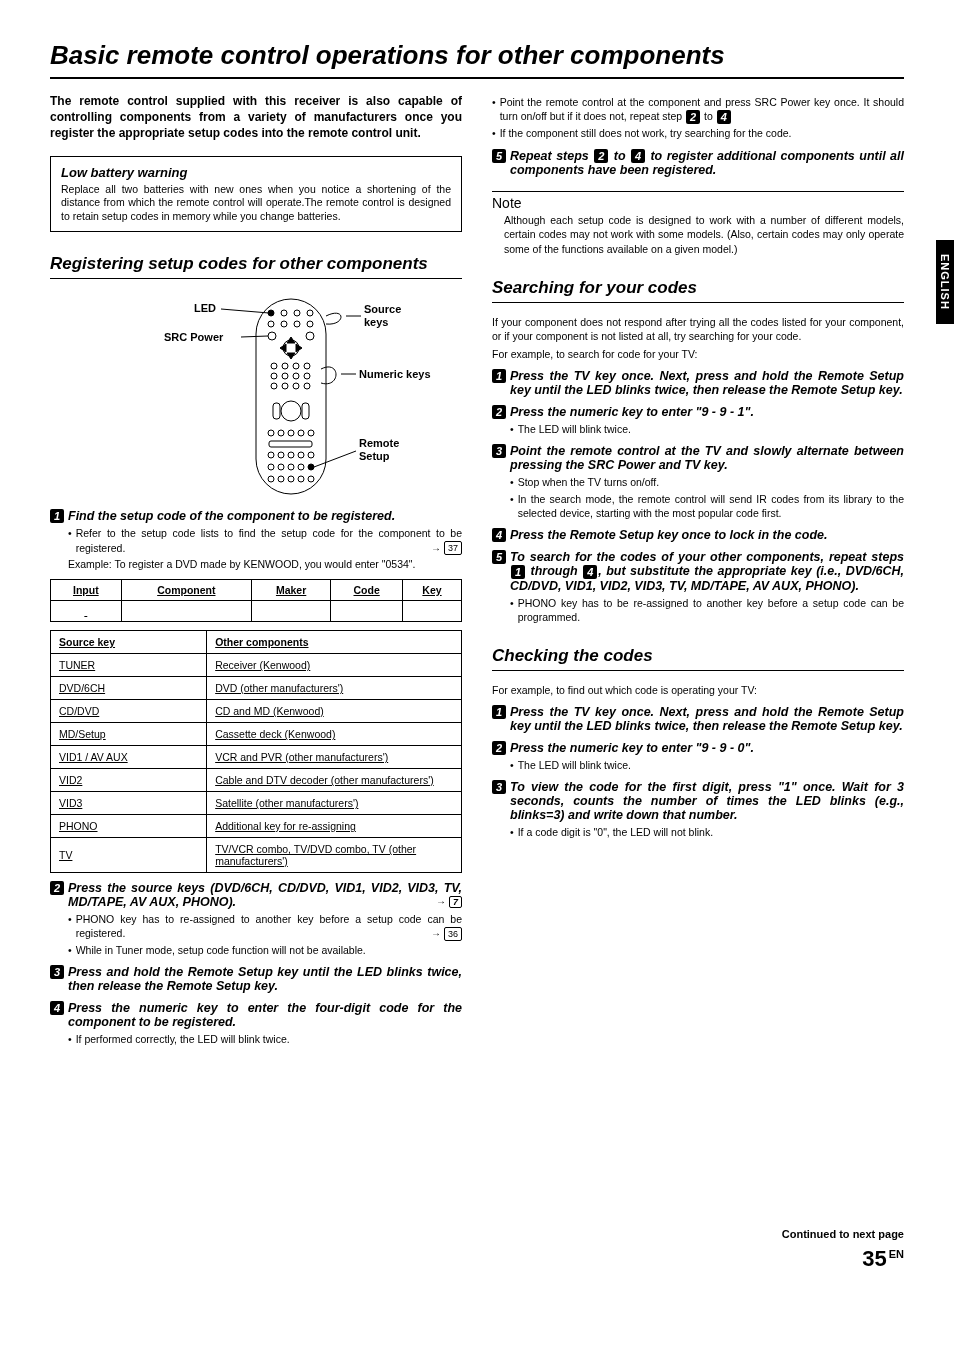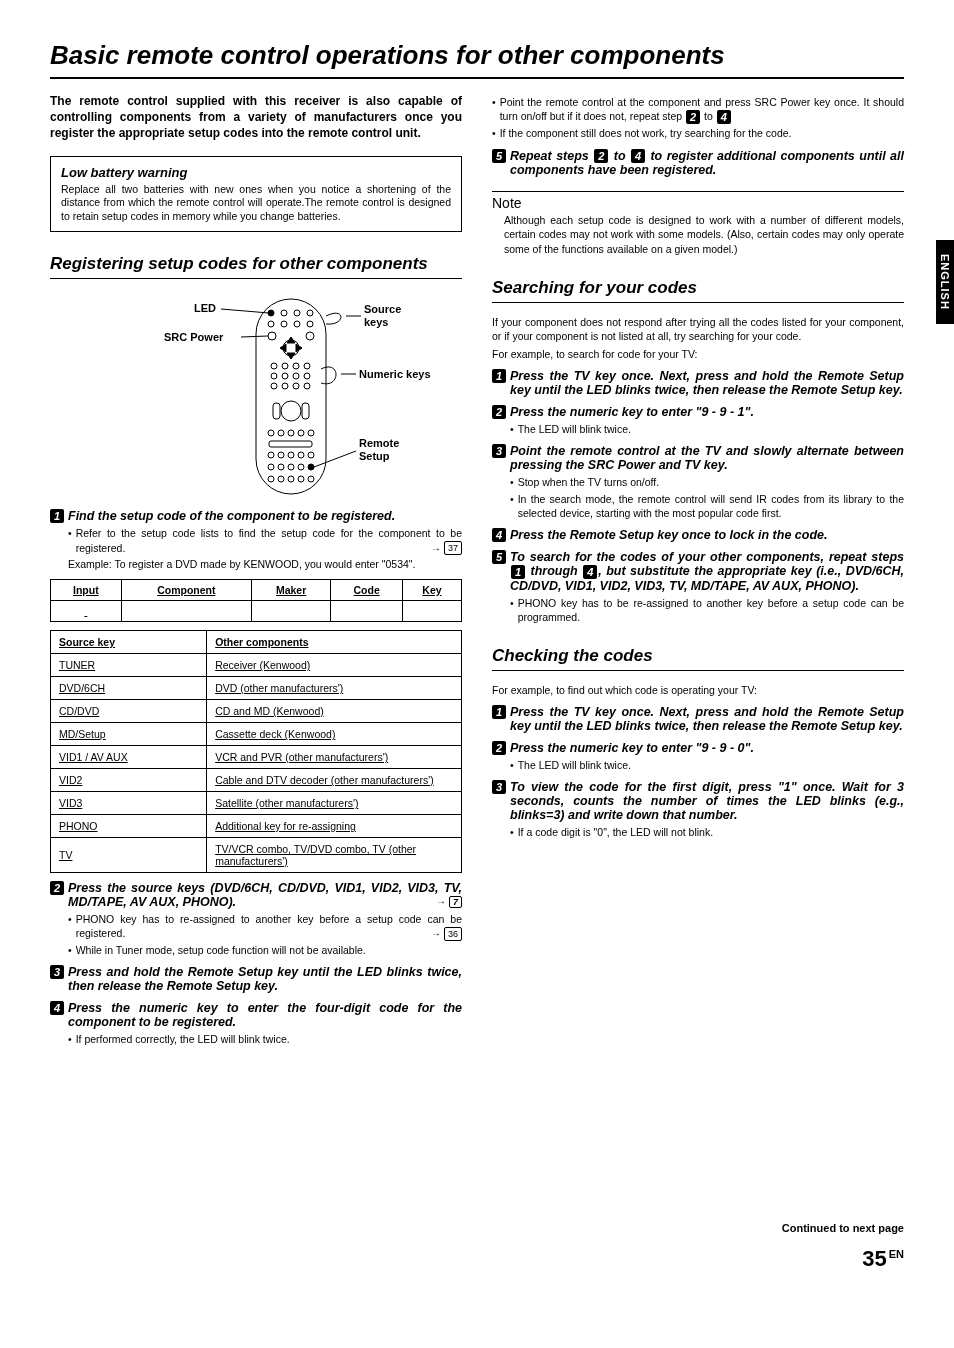--- a/index.html
+++ b/index.html
@@ -85,21 +85,21 @@
     letter-spacing: 1px;
   }
   .footer {
     position: absolute;
     bottom: 20px;
     right: 50px;
     left: 50px;
     text-align: right;
   }
   .cont { font-weight: bold; font-size: 11px; margin-top: 18px; }
-  .pagenum { font-weight: bold; font-size: 22px; margin-top: 12px; }
+  .pagenum { font-weight: bold; font-size: 22px; margin-top: 6px; }
   .pagenum .en { font-size: 11px; vertical-align: super; margin-left: 2px; }
   .remote-label { font-weight: bold; font-size: 11px; }
 </style>
 </head>
 <body>
 
 <div class="page">
   <div class="title">Basic remote control operations for other components</div>
   <div class="side-tab">ENGLISH</div>
 

